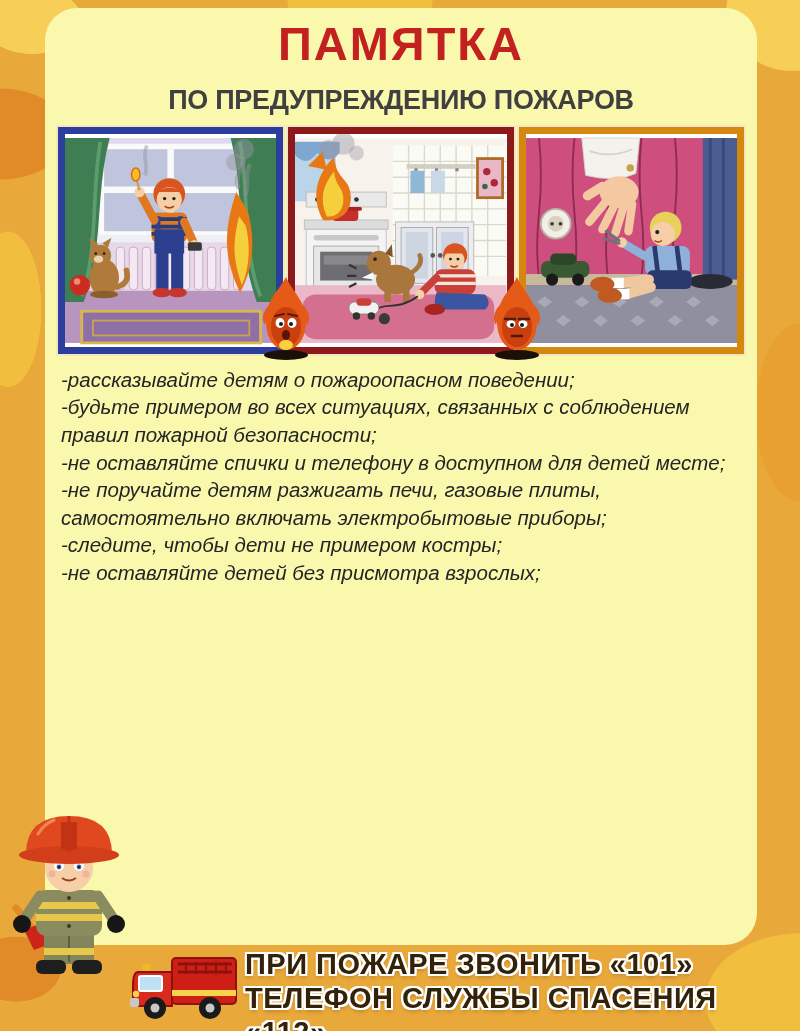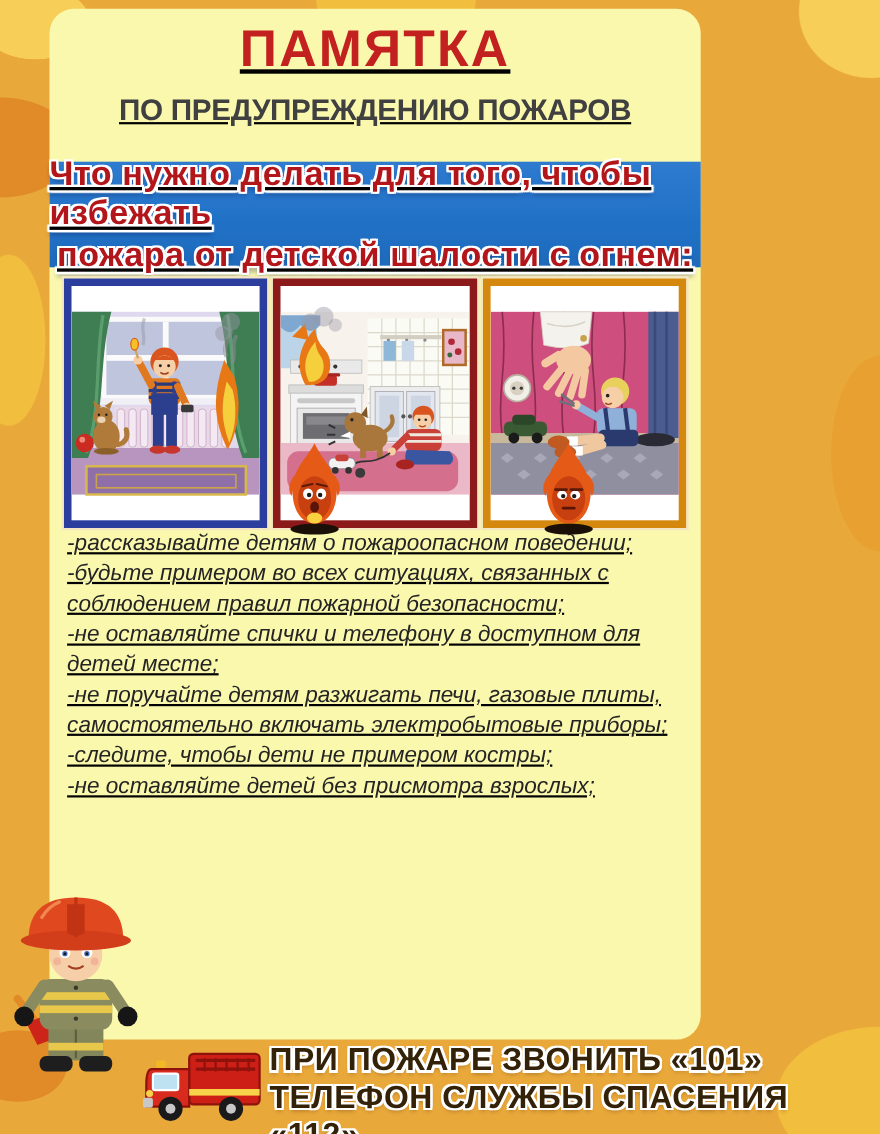--- a/index.html
+++ b/index.html
@@ -14,22 +14,22 @@
       radial-gradient(60px 140px at 1% 30%, #F2BE3E 0 55%, transparent 56%),
       radial-gradient(130px 120px at 99% 1%, #F7CE58 0 50%, transparent 51%),
       radial-gradient(170px 120px at 100% 97%, #F2BE3E 0 55%, transparent 56%),
       radial-gradient(110px 80px at 2% 94%, #E08A28 0 40%, transparent 41%),
       radial-gradient(120px 70px at 45% 0%, #F2BE3E 0 60%, transparent 61%),
       radial-gradient(80px 160px at 100% 40%, #E8A030 0 55%, transparent 56%),
       #E9A83A;
   }
 
   .panel-yellow{
-    position:absolute; left:45px; top:8px; width:592px; height:937px;
-    background:#FAF8AD; border-radius:22px; overflow:visible;text-decoration:underline;
+    position:absolute; left:45px; top:8px; width:712px; height:937px;
+    background:#FAF8AD; border-radius:32px; overflow:visible;
   }
 
   .title{
     margin-top:8px; text-align:center;
     font-size:47px; font-weight:800; letter-spacing:2px; color:#C3211F;
   }
   .subtitle{
     margin-top:14px; text-align:center;
     font-size:27px; font-weight:800; line-height:1.18; color:#404040;
     letter-spacing:-0.3px;
@@ -60,21 +60,21 @@
   .pic svg{ display:block; width:100%; height:100%; }
   .pic-1{ border:7px solid #2B3E9E; }
   .pic-2{ border:7px solid #8C1A1A; }
   .pic-3{ border:7px solid #D4890E; }
 
   .flame-char{ position:absolute; width:58px; height:86px; z-index:6; }
   .flame-1{ left:212px; top:148px; }
   .flame-2{ left:443px; top:148px; }
 
   .tips{
-    padding:0 14px 0 16px;
+    margin-top:12px; padding:0 14px 0 16px;
     font-family:"Liberation Sans", sans-serif;
     font-style:italic; font-size:20.5px; line-height:27.6px; color:#242424;
   }
   .tips p{ margin:0; }
   .tip-float{
     float:left; width:160px; height:150px;
     shape-outside:polygon(0px 28px,45px 28px,45px 55px,80px 55px,80px 83px,115px 83px,115px 110px,150px 110px,150px 150px,0px 150px);
   }
 
   .fireman{ position:absolute; left:4px; top:804px; width:130px; height:172px; z-index:7; }
@@ -99,24 +99,20 @@
 <div class="poster">
 
   <div class="panel-yellow">
 
     <div class="title">ПАМЯТКА</div>
 
     <div class="subtitle">
       <div>ПО ПРЕДУПРЕЖДЕНИЮ ПОЖАРОВ</div>
     </div>
 
-    <div class="banner">
-      <span>Что нужно делать для того,  чтобы избежать</span>
-      <span>пожара от детской шалости с огнем:</span>
-    </div>
 
     <div class="strip">
 
       <div class="pic pic-1">
         <svg viewBox="0 0 227 220">
           <rect width="227" height="220" fill="#DED9EE"></rect>
 
           <rect x="36" y="6" width="154" height="100" fill="#FAFAFA"></rect>
           <rect x="42" y="12" width="142" height="88" fill="#BFC5DC"></rect>
           <rect x="110" y="12" width="7" height="88" fill="#FAFAFA"></rect>

